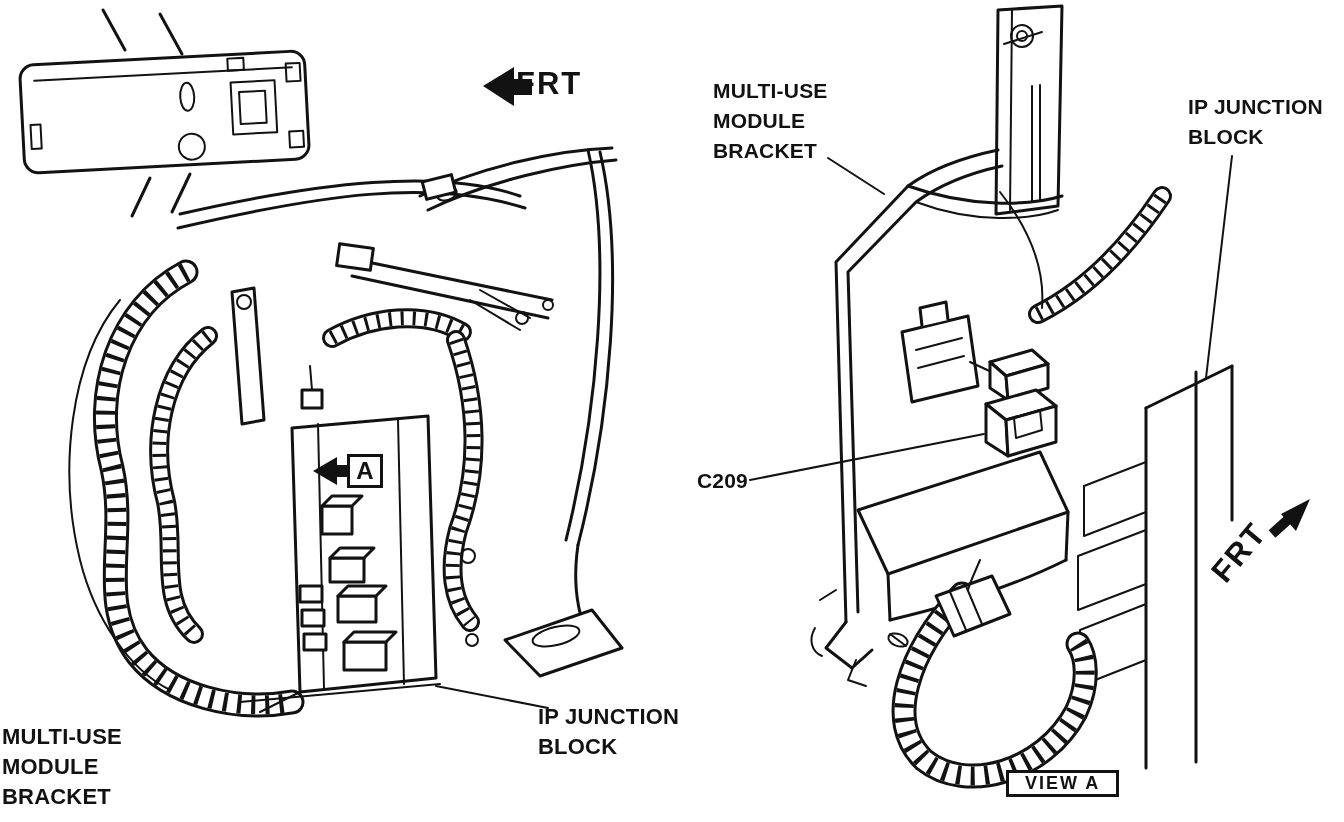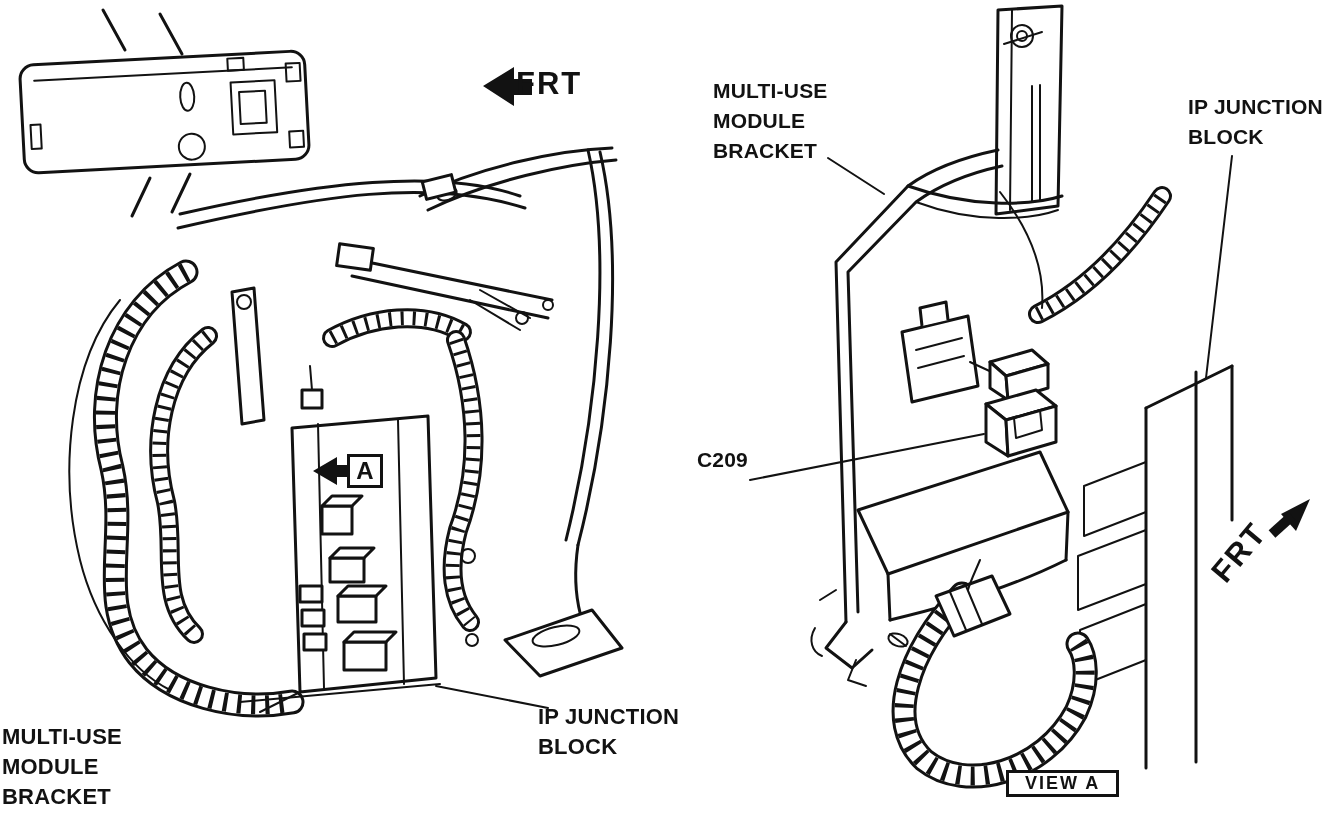--- a/index.html
+++ b/index.html
@@ -241,19 +241,19 @@
     <div>MULTI-USE</div>
     <div>MODULE</div>
     <div>BRACKET</div>
   </div>
 
   <div class="label" style="left:1188px; top:92px;">
     <div>IP JUNCTION</div>
     <div>BLOCK</div>
   </div>
 
-  <div class="label" style="left:697px; top:445px;">C209</div>
+  <div class="label" style="left:697px; top:466px;">C209</div>
 
   <div class="frt frt-rot" style="left:1218px; top:560px;">FRT</div>
 
   <div class="view-box" style="left:1006px; top:770px;">VIEW A</div>
 
 </div>
 
 </body></html>

